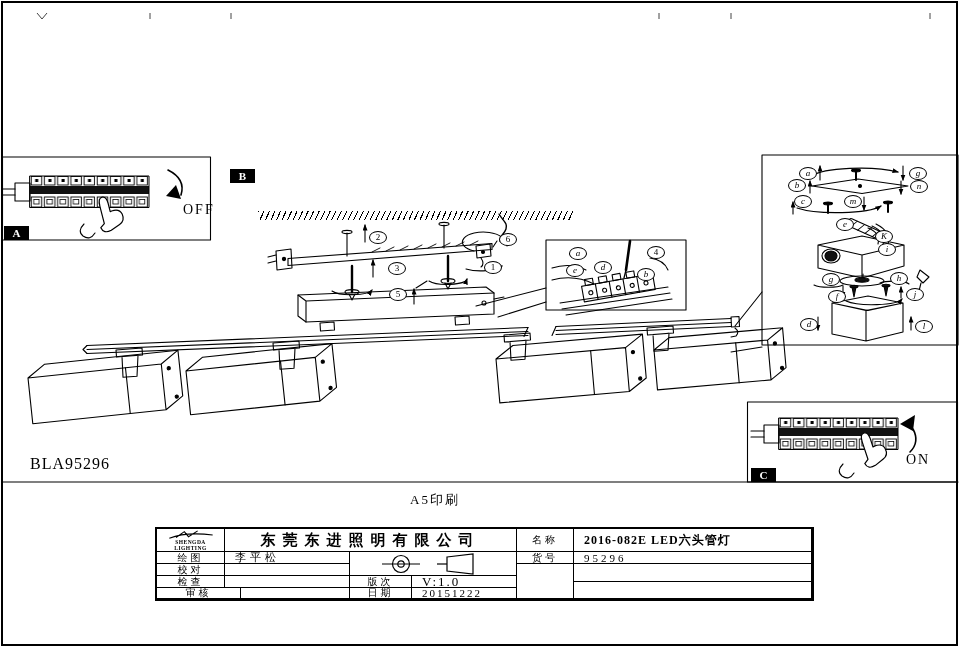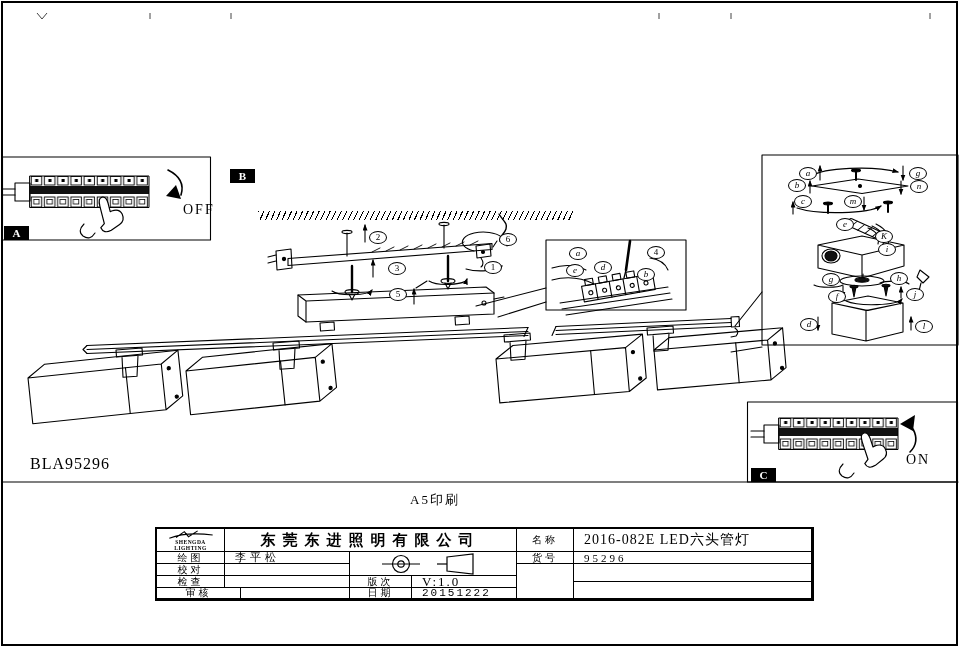--- a/index.html
+++ b/index.html
@@ -307,24 +307,24 @@
         <circle cx="28" cy="11" r="8.5" stroke="#000" fill="none" stroke-width="1.2"></circle>
         <circle cx="28" cy="11" r="3.2" stroke="#000" fill="none" stroke-width="1.2"></circle>
         <line x1="9" y1="11" x2="47" y2="11" stroke="#000" stroke-width="1.2"></line>
         <line x1="64" y1="11" x2="74" y2="11" stroke="#000" stroke-width="1.2"></line>
         <path d="M74,4 L100,1 L100,21 L74,18 Z" stroke="#000" fill="none" stroke-width="1.2"></path>
       </svg>
     </div>
     <div class="cell lbl" style="left:193px;top:47px;width:62px;height:12px;">版次</div>
     <div class="cell val-left" style="left:255px;top:47px;width:105px;height:12px;font-size:13px;letter-spacing:2px;">V:1.0</div>
     <div class="cell lbl" style="left:193px;top:59px;width:62px;height:11px;">日期</div>
-    <div class="cell val-left" style="left:255px;top:59px;width:105px;height:11px;font-size:11px;letter-spacing:2px;font-family:Liberation Mono, monospace;">20151222</div>
+    <div class="cell val-left" style="left:255px;top:59px;width:105px;height:11px;font-size:11px;letter-spacing:2px;">20151222</div>
 
     <div class="cell lbl" style="left:360px;top:0;width:57px;height:23px;">名称</div>
-    <div class="cell val-left" style="left:417px;top:0;width:238px;height:23px;font-size:14px;letter-spacing:1px;font-weight:normal;">2016-082E LED六头管灯</div>
+    <div class="cell val-left" style="left:417px;top:0;width:238px;height:23px;font-size:12px;letter-spacing:1px;font-weight:bold;">2016-082E LED六头管灯</div>
     <div class="cell lbl" style="left:360px;top:23px;width:57px;height:12px;">货号</div>
     <div class="cell val-left" style="left:417px;top:23px;width:238px;height:12px;font-size:11px;letter-spacing:3px;">95296</div>
     <div class="cell" style="left:360px;top:35px;width:57px;height:35px;flex-direction:column;font-size:10px;letter-spacing:3px;line-height:12px;gap:33px;">
       <span>通用</span>
       <span>货号</span>
     </div>
     <div class="cell" style="left:417px;top:35px;width:238px;height:18px;"></div>
     <div class="cell" style="left:417px;top:53px;width:238px;height:17px;"></div>
   </div>
 </div>

